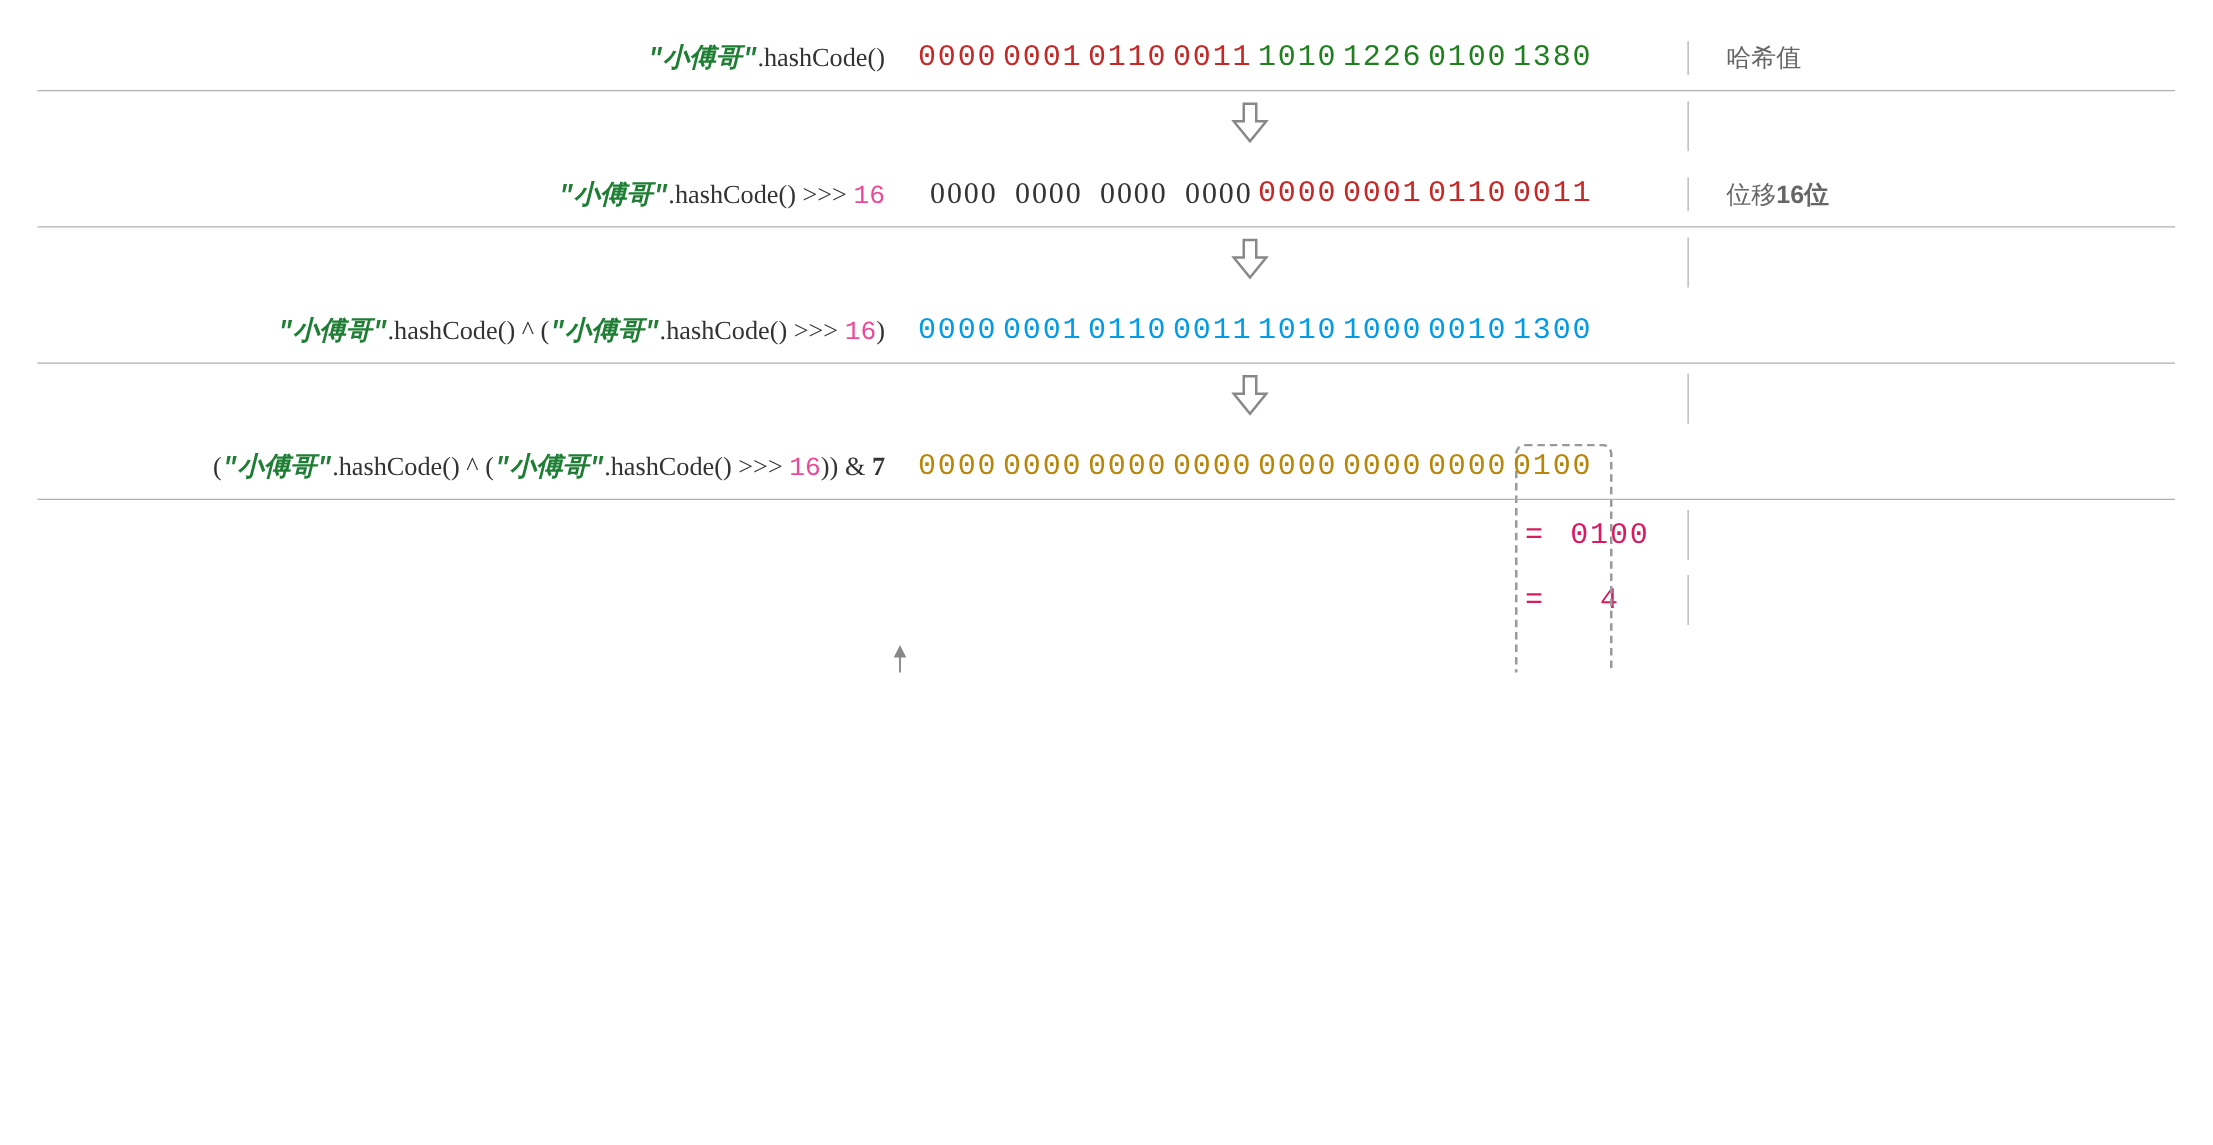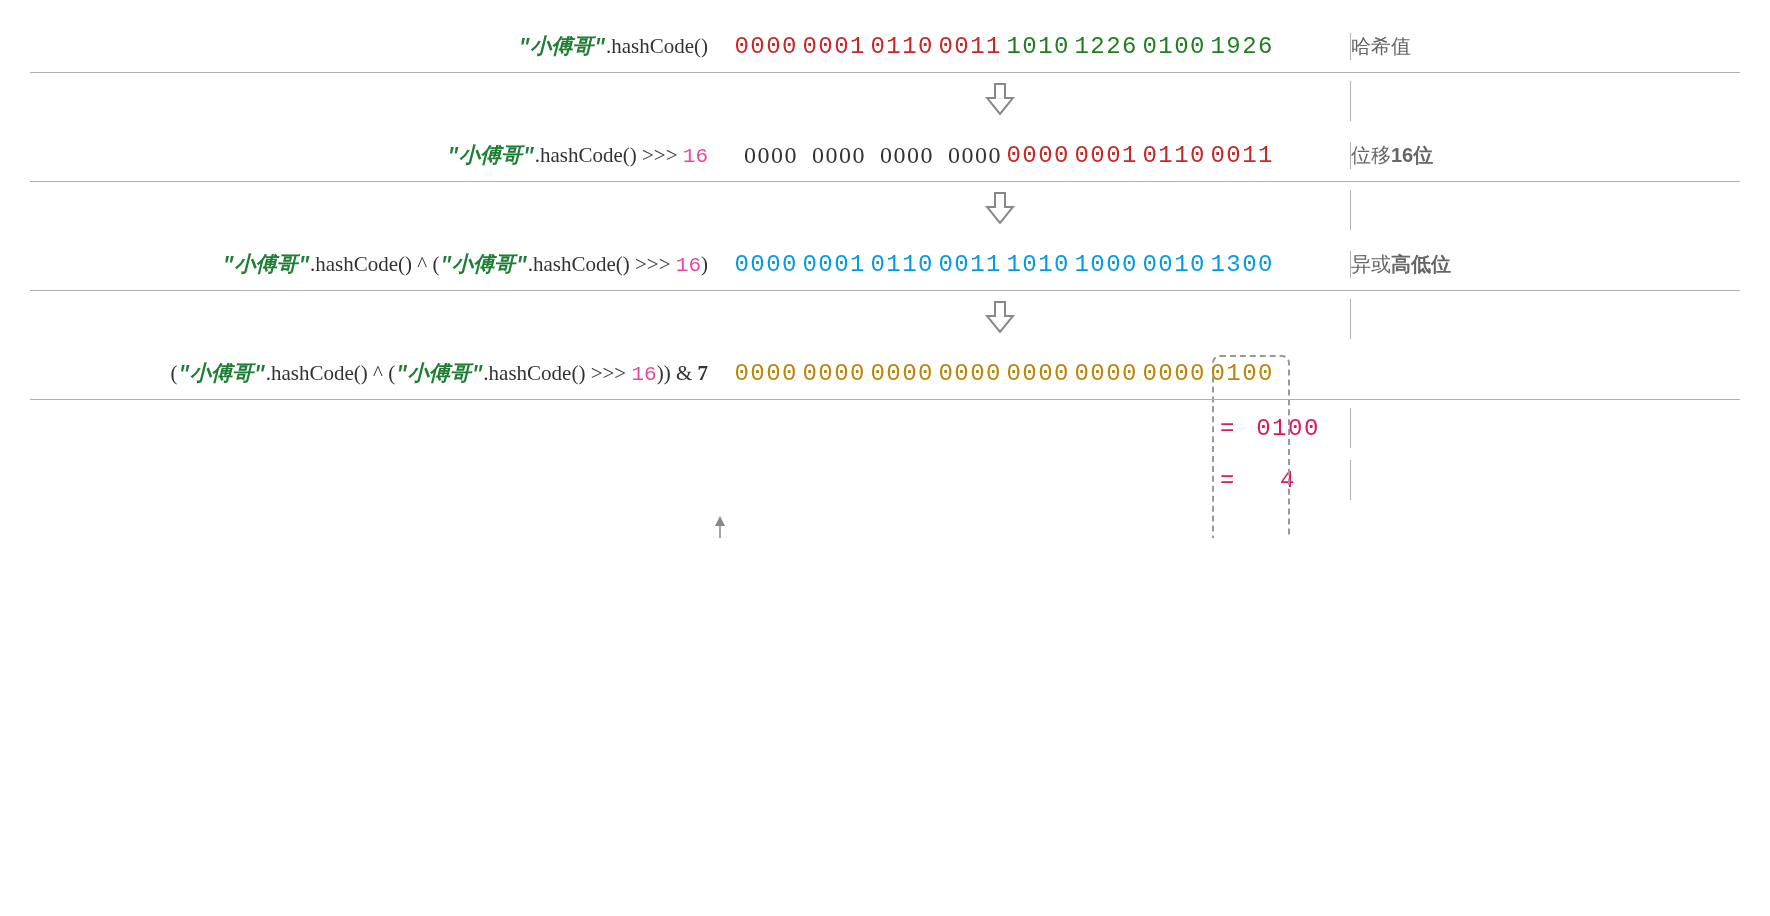--- a/index.html
+++ b/index.html
@@ -43,20 +43,21 @@
     font-size: 24px;
     letter-spacing: 1.5px;
     white-space: nowrap;
     text-align: left;
     position: relative;
     display: flex;
     align-items: center;
   }
   .col-label {
     flex: 1;
+    padding-left: 30px;
     font-size: 20px;
     color: #666;
     border-left: 1px solid #B0B0B0;
     height: 100%;
     display: flex;
     align-items: center;
   }
   .c-green { color: #1E7E34; font-style: italic; font-weight: bold; }
   .c-black { color: #333; font-family: Liberation Serif, serif; }
   .c-blue { color: #ec4899; }
@@ -112,21 +113,21 @@
       <span class="c-green">"小傅哥"</span><span class="c-black">.hashCode()</span>
     </div>
     <div class="col-bits">
       <span class="nibble c-red">0000</span>
       <span class="nibble c-red">0001</span>
       <span class="nibble c-red">0110</span>
       <span class="nibble c-red">0011</span>
       <span class="nibble c-lime">1010</span>
       <span class="nibble c-lime">1226</span>
       <span class="nibble c-lime">0100</span>
-      <span class="nibble c-lime">1926</span>
+      <span class="nibble c-lime">1380</span>
     </div>
     <div class="col-label">
       <span>哈希值</span>
     </div>
   </div>
 
   <div class="arrow-row">
     <div style="width:700px"></div>
     <div style="width:620px;text-align:center;padding-right:80px">
       <span class="arrow-down">
@@ -177,24 +178,20 @@
     <div class="col-bits">
       <span class="nibble c-cyan">0000</span>
       <span class="nibble c-cyan">0001</span>
       <span class="nibble c-cyan">0110</span>
       <span class="nibble c-cyan">0011</span>
       <span class="nibble c-cyan">1010</span>
       <span class="nibble c-cyan">1000</span>
       <span class="nibble c-cyan">0010</span>
       <span class="nibble c-cyan">1300</span>
     </div>
-    <div class="col-label">
-      <span>异或</span>
-        <span class="bold">高低位</span>
-    </div>
   </div>
 
   <div class="arrow-row">
     <div style="width:700px"></div>
     <div style="width:620px;text-align:center;padding-right:80px">
       <span class="arrow-down">
         <svg width="30" height="34" viewBox="0 0 30 34">
           <path d="M10 2 L20 2 L20 16 L28 16 L15 32 L2 16 L10 16 Z" fill="none" stroke="#888" stroke-width="2"></path>
         </svg>
       </span>

